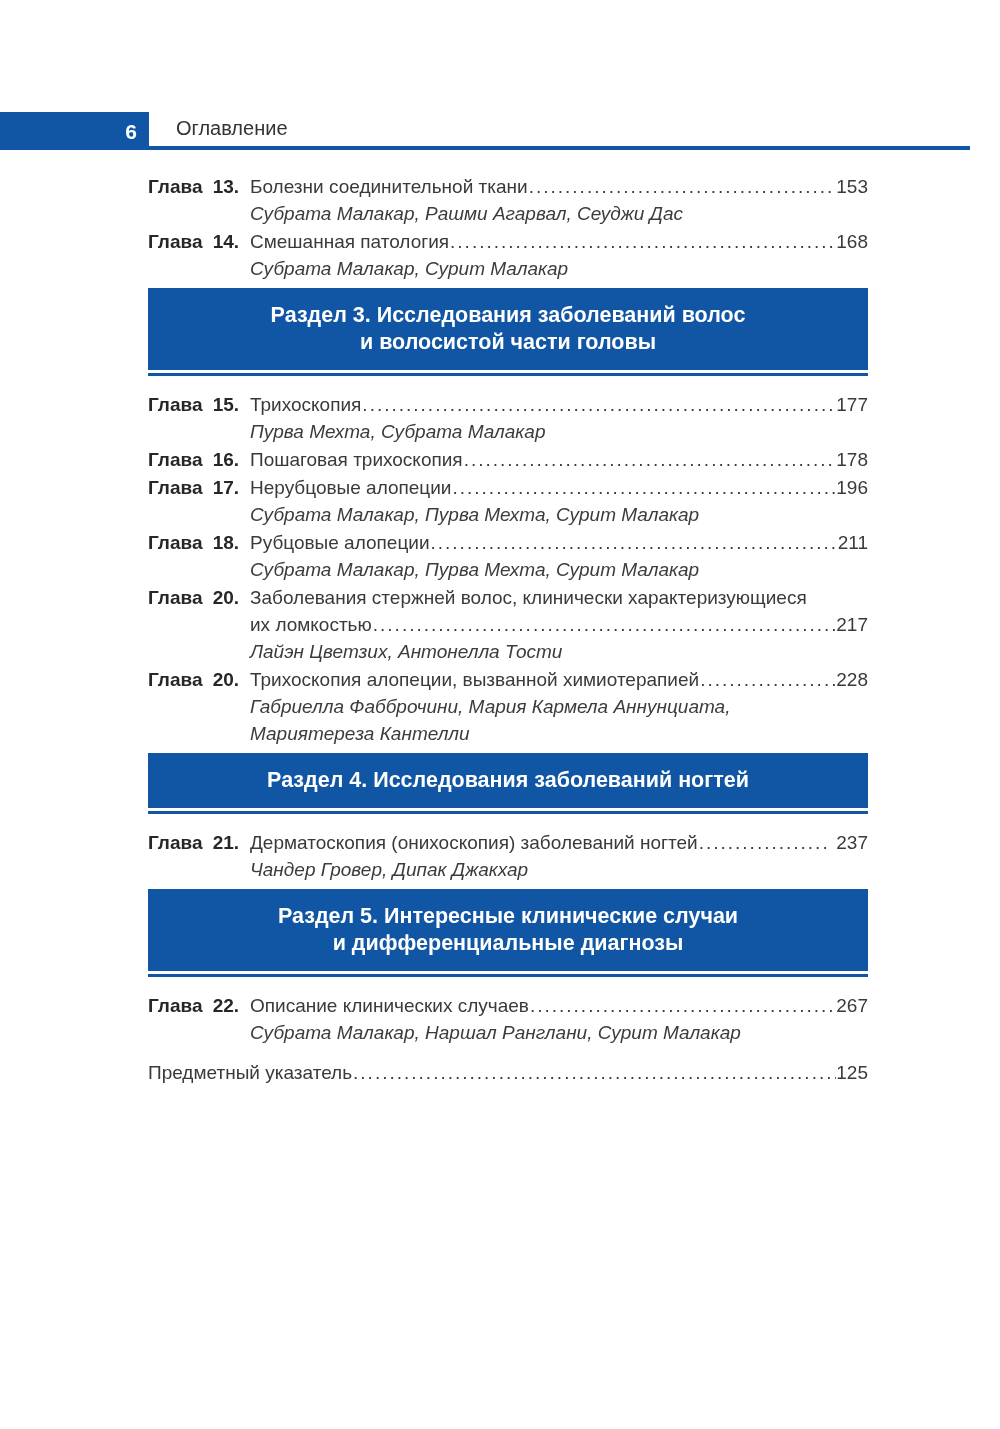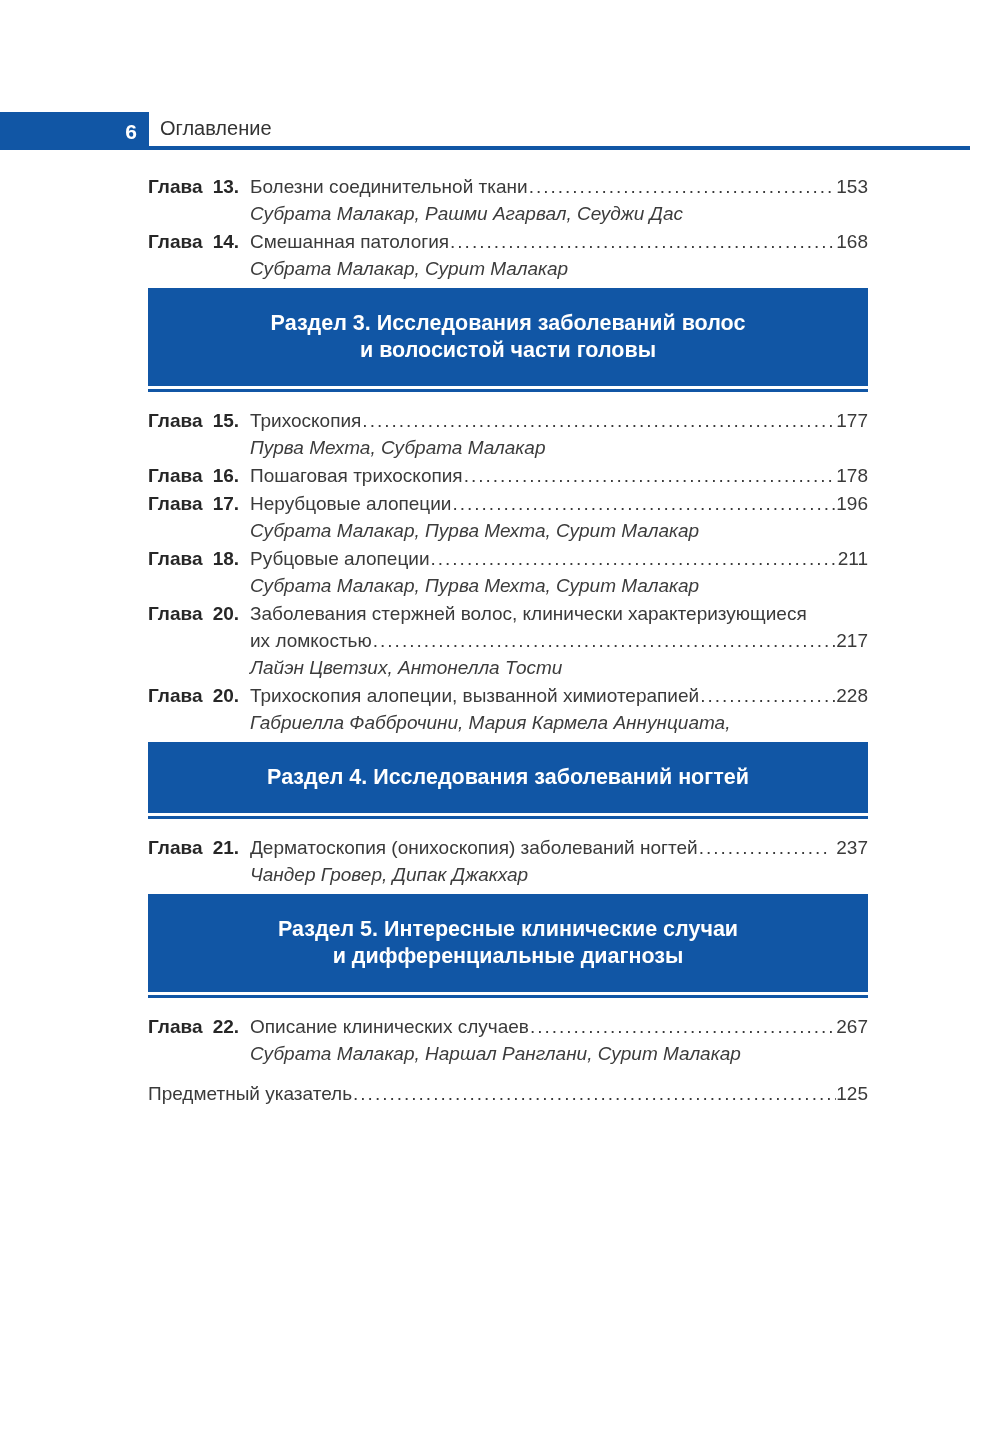--- a/index.html
+++ b/index.html
@@ -40,21 +40,21 @@
     box-sizing: border-box;
   }
   .page-num-label {
     color: #ffffff;
     font-weight: bold;
     font-size: 21px;
     line-height: 1;
   }
   .header-title {
     position: absolute;
-    left: 160px;
+    left: 176px;
     top: 112px;
     height: 32px;
     display: flex;
     align-items: center;
     font-size: 20px;
     color: #333333;
   }
   .header-rule {
     position: absolute;
     left: 149px;
@@ -102,21 +102,21 @@
 
   
   .section { margin: 6px 0 15px; }
   .section-box {
     background: var(--accent);
     color: #ffffff;
     font-weight: bold;
     font-size: 21.5px;
     line-height: 27px;
     text-align: center;
-    padding: 22px 10px;
+    padding: 14px 10px;
   }
   .section-rule {
     height: 3px;
     background: var(--accent);
     margin-top: 3px;
   }
 
   
   .index-entry { margin-top: 13px; }
   .index-entry .chap-title { white-space: nowrap; }
@@ -208,20 +208,21 @@
         <div class="authors">Лайэн Цветзих, Антонелла Тости</div>
       </div>
       <div class="entry">
         <div class="row">
           <span class="chap-label">Глава 20.</span>
           <span class="chap-title">Трихоскопия алопеции, вызванной химиотерапией</span>
           <span class="leader">........................................................................................................................</span>
           <span class="page-ref">228</span>
         </div>
         <div class="authors">Габриелла Фабброчини, Мария Кармела Аннунциата,</div>
+        <div class="authors">Мариятереза Кантелли</div>
       </div>
       <div class="section">
         <div class="section-box">
           <div class="section-line">Раздел 4. Исследования заболеваний ногтей</div>
         </div>
         <div class="section-rule"></div>
       </div>
       <div class="entry">
         <div class="row">
           <span class="chap-label">Глава 21.</span>

